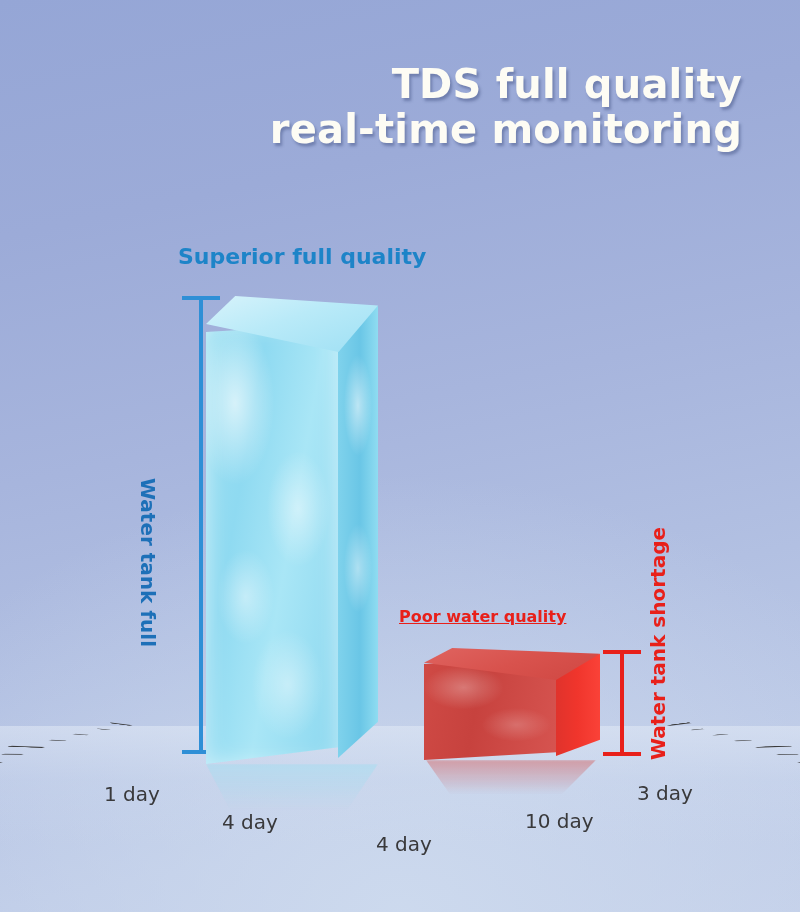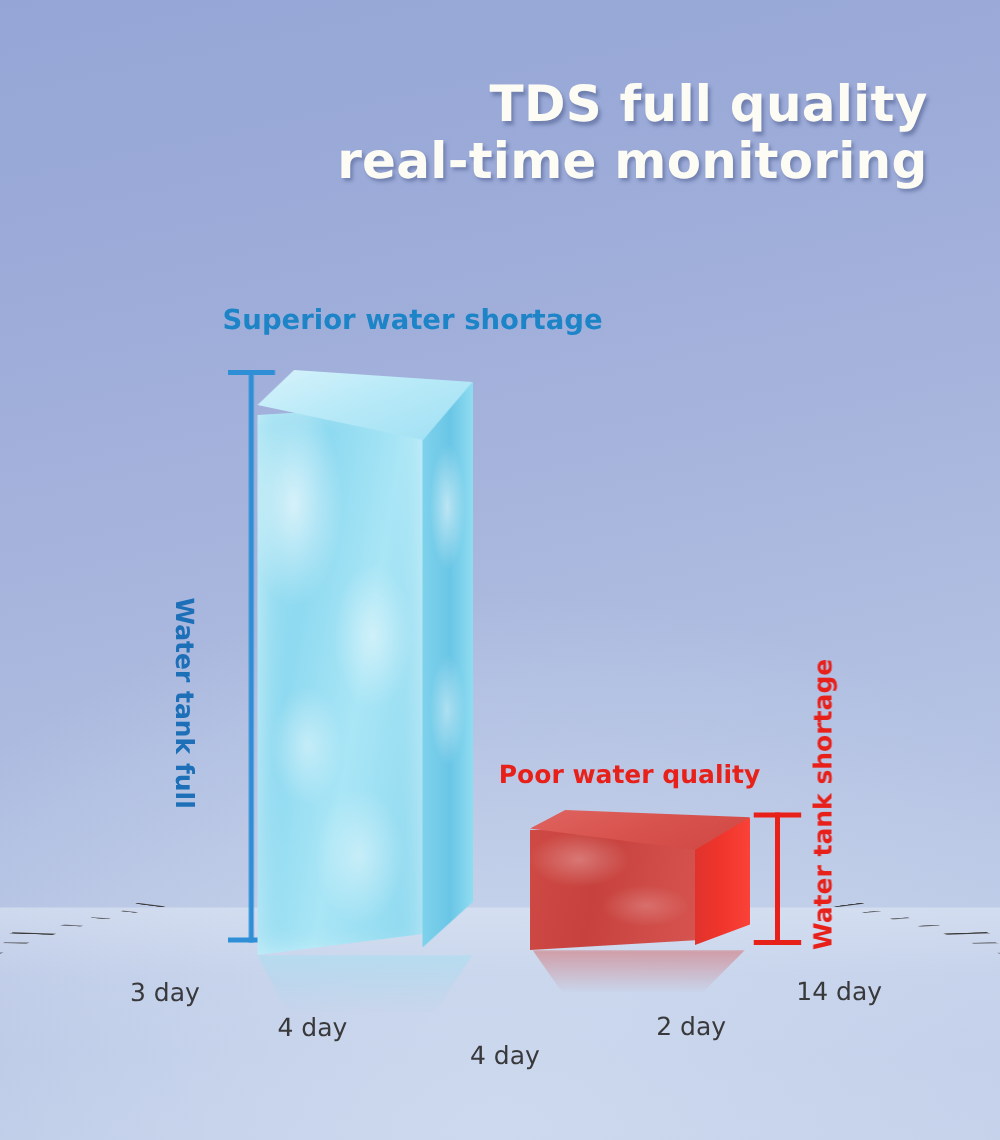--- a/index.html
+++ b/index.html
@@ -126,21 +126,21 @@
 
   #measure-blue{left:182px;top:296px;width:38px;height:458px;}
   #measure-blue .stem,#measure-blue .cap{background:#2f8fd6;}
 
   #measure-red{left:603px;top:650px;width:38px;height:106px;}
   #measure-red .stem,#measure-red .cap{background:#e8201a;}
 
   
   .cap-h{position:absolute;font-weight:bold;white-space:nowrap;}
   #label-superior{left:178px;top:244px;font-size:22px;color:#1d84c8;}
-  #label-poor{left:399px;top:607px;font-size:20px;color:#e8201a;}
+  #label-poor{left:399px;top:607px;font-size:16px;color:#e8201a;text-decoration:underline;}
 
   .cap-v{position:absolute;font-weight:bold;white-space:nowrap;transform-origin:0 0;}
   #label-tank-full{
     left:160px;top:478px;font-size:20px;color:#1d70b8;
     transform:rotate(90deg);
   }
   #label-tank-short{
     left:646px;top:760px;font-size:20px;color:#e8201a;
     transform:rotate(-90deg);
   }
@@ -262,25 +262,25 @@
     <span class="top"></span>
   </div>
 
   <div class="block" id="block-red">
     <span class="refl"></span>
     <span class="front"></span>
     <span class="side"></span>
     <span class="top"></span>
   </div>
 
-  <div class="cap-h" id="label-superior">Superior water shortage</div>
+  <div class="cap-h" id="label-superior">Superior full quality</div>
   <div class="cap-h" id="label-poor">Poor water quality</div>
 
   <div class="cap-v" id="label-tank-full">Water tank full</div>
   <div class="cap-v" id="label-tank-short">Water tank shortage</div>
 
-  <div class="day" id="day-1">3 day</div>
+  <div class="day" id="day-1">1 day</div>
   <div class="day" id="day-3">4 day</div>
   <div class="day" id="day-7">4 day</div>
-  <div class="day" id="day-10">2 day</div>
-  <div class="day" id="day-14">14 day</div>
+  <div class="day" id="day-10">10 day</div>
+  <div class="day" id="day-14">3 day</div>
 
 </div>
 
 </body></html>

